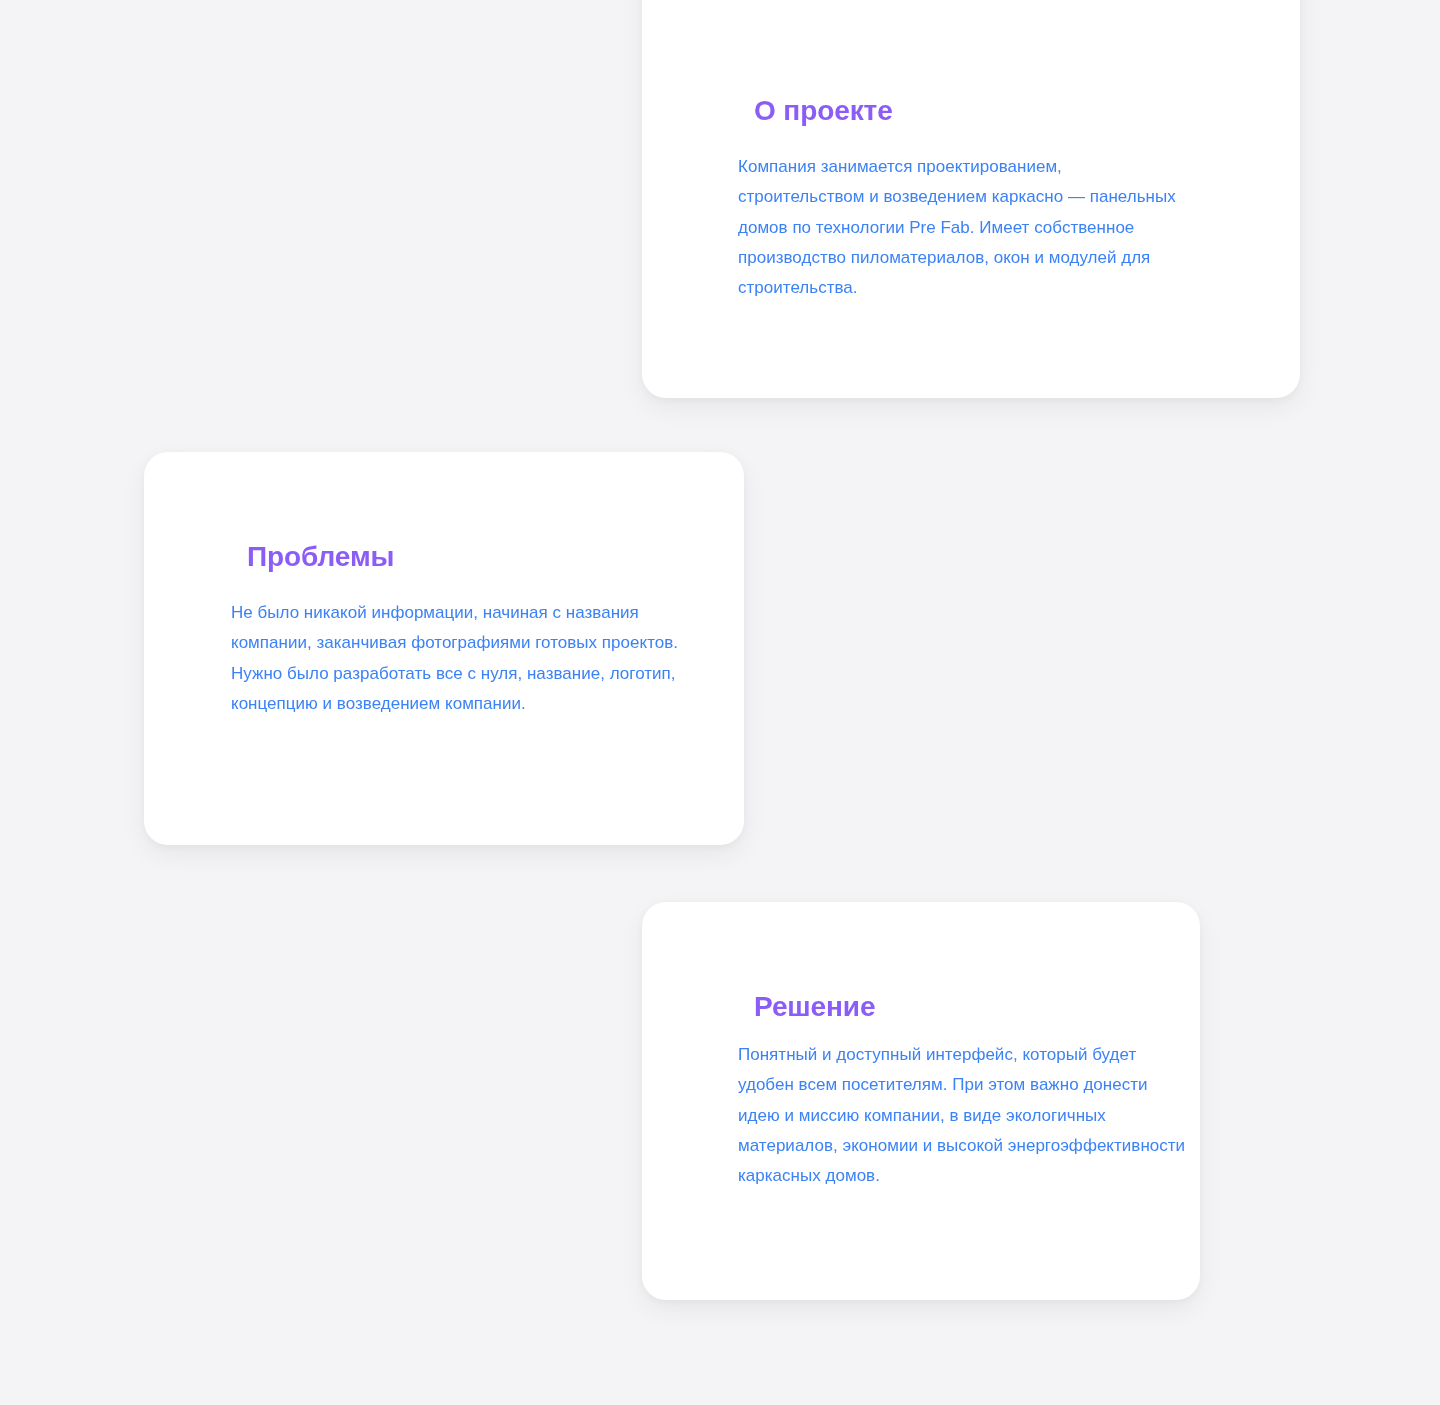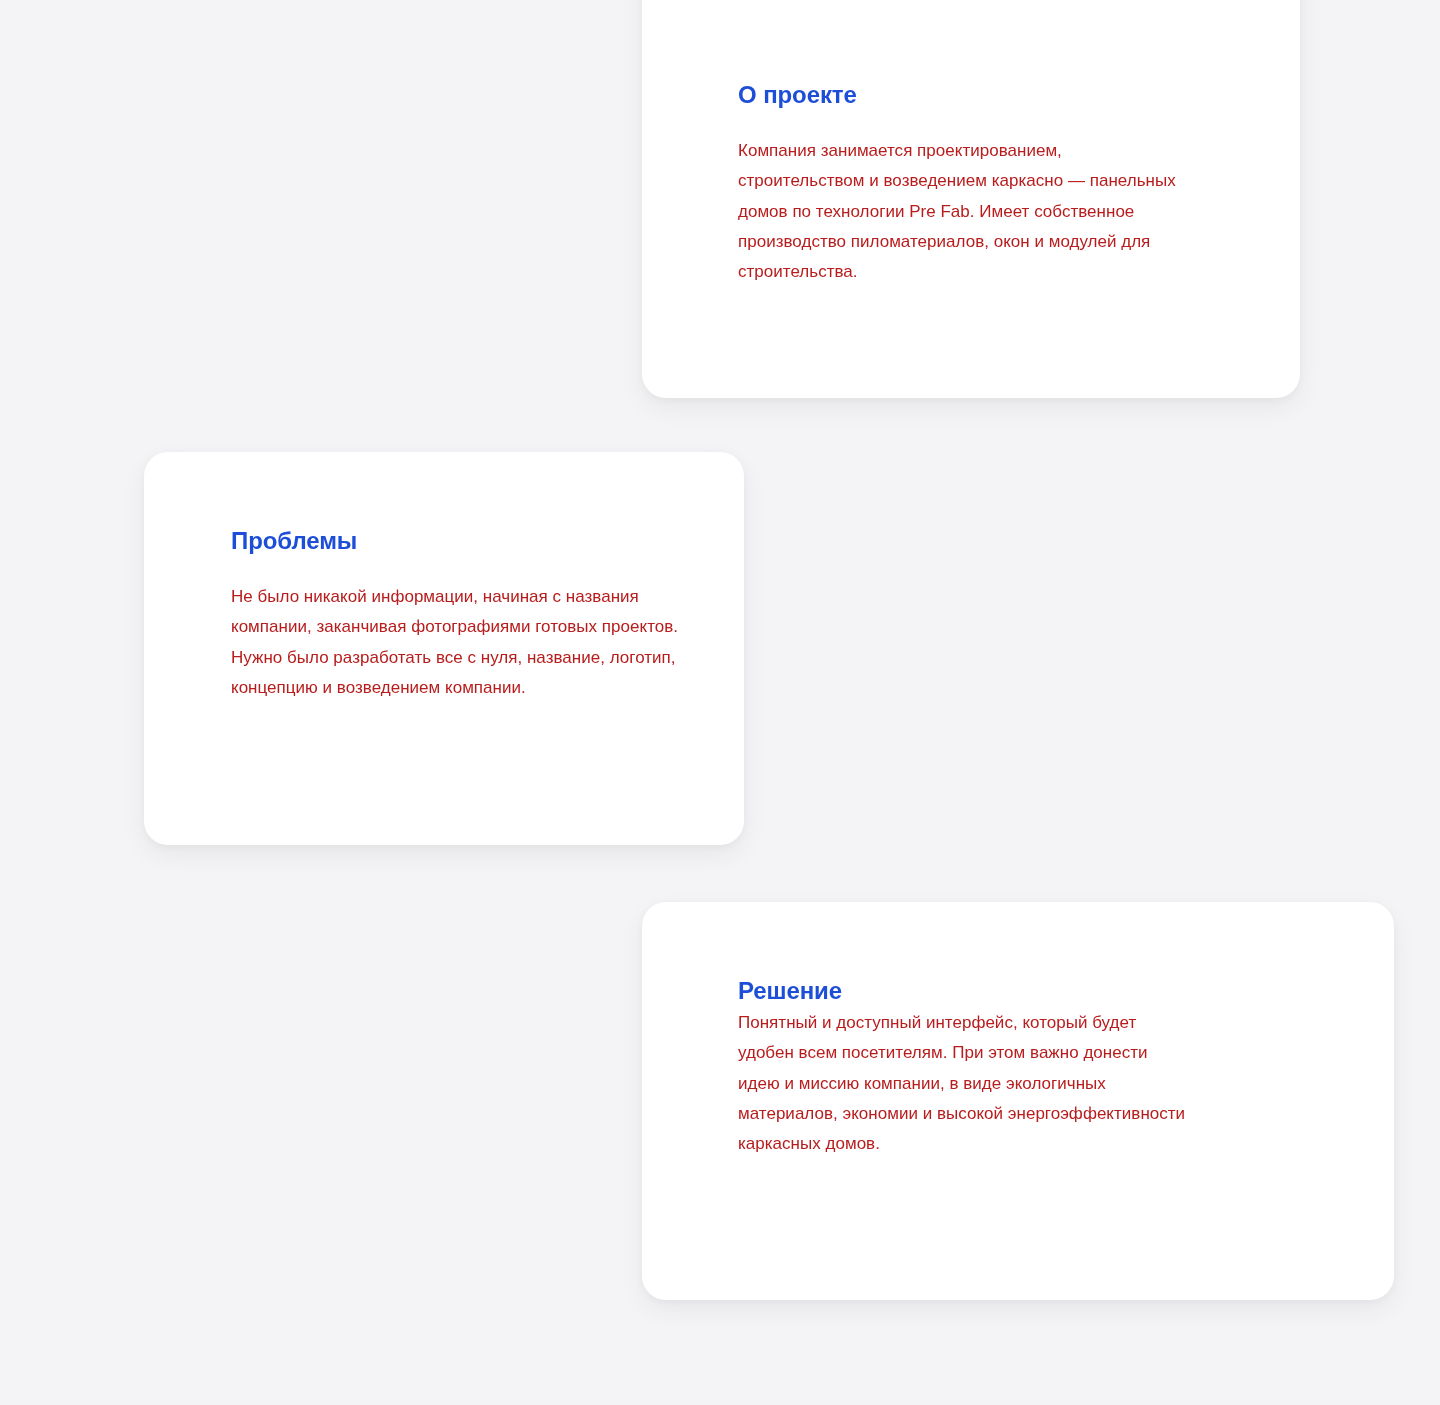--- a/index.html
+++ b/index.html
@@ -44,21 +44,21 @@
   .card-problems {
     left: 144px;
     top: 452px;
     width: 600px;
     height: 393px;
   }
 
   .card-solution {
     left: 642px;
     top: 902px;
-    width: 752px;
+    width: 558px;
     height: 398px;
   }
 
   
   .card-inner {
     position: absolute;
   }
 
   .card-about .card-inner {
     left: 96px;
@@ -72,34 +72,34 @@
     width: 452px;
   }
 
   .card-solution .card-inner {
     left: 96px;
     top: 72px;
     width: 452px;
   }
 
   .card-heading {
-    margin: 0;
-    font-size: 24px;
+    margin: 16px;
+    font-size: 28px;
     line-height: 34px;
     font-weight: 700;
     letter-spacing: -0.1px;
-    color: #1d4ed8;
+    color: #8b5cf6;
   }
 
   .card-body {
     margin: 0;
     font-size: 17px;
     line-height: 30.3px;
     font-weight: 400;
-    color: #b91c1c;
+    color: #3b82f6;
     letter-spacing: 0.02px;
     white-space: pre-wrap;
   }
 
   .card-about .card-body { margin-top: 24px; }
   .card-problems .card-body { margin-top: 24px; }
   .card-solution .card-body { }
 </style>
 </head>
 <body>

